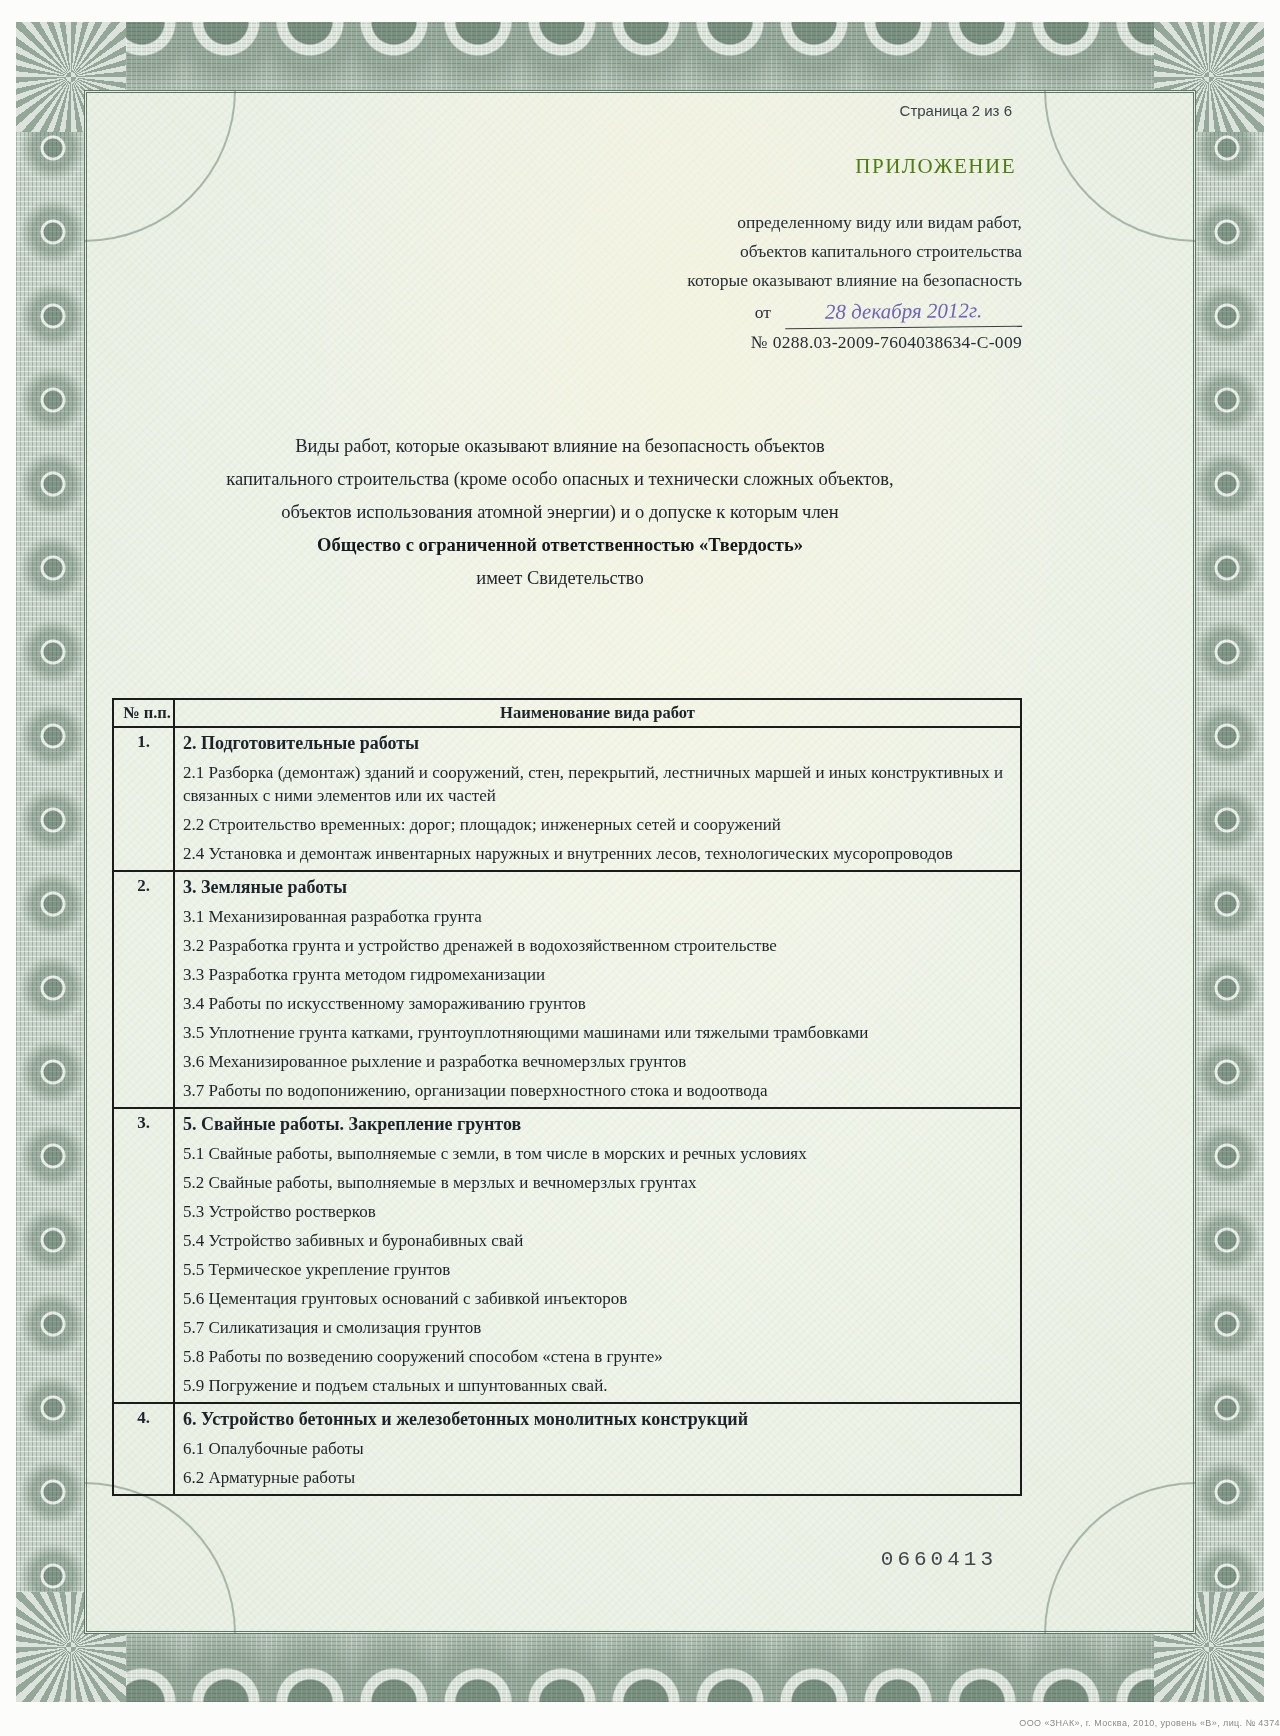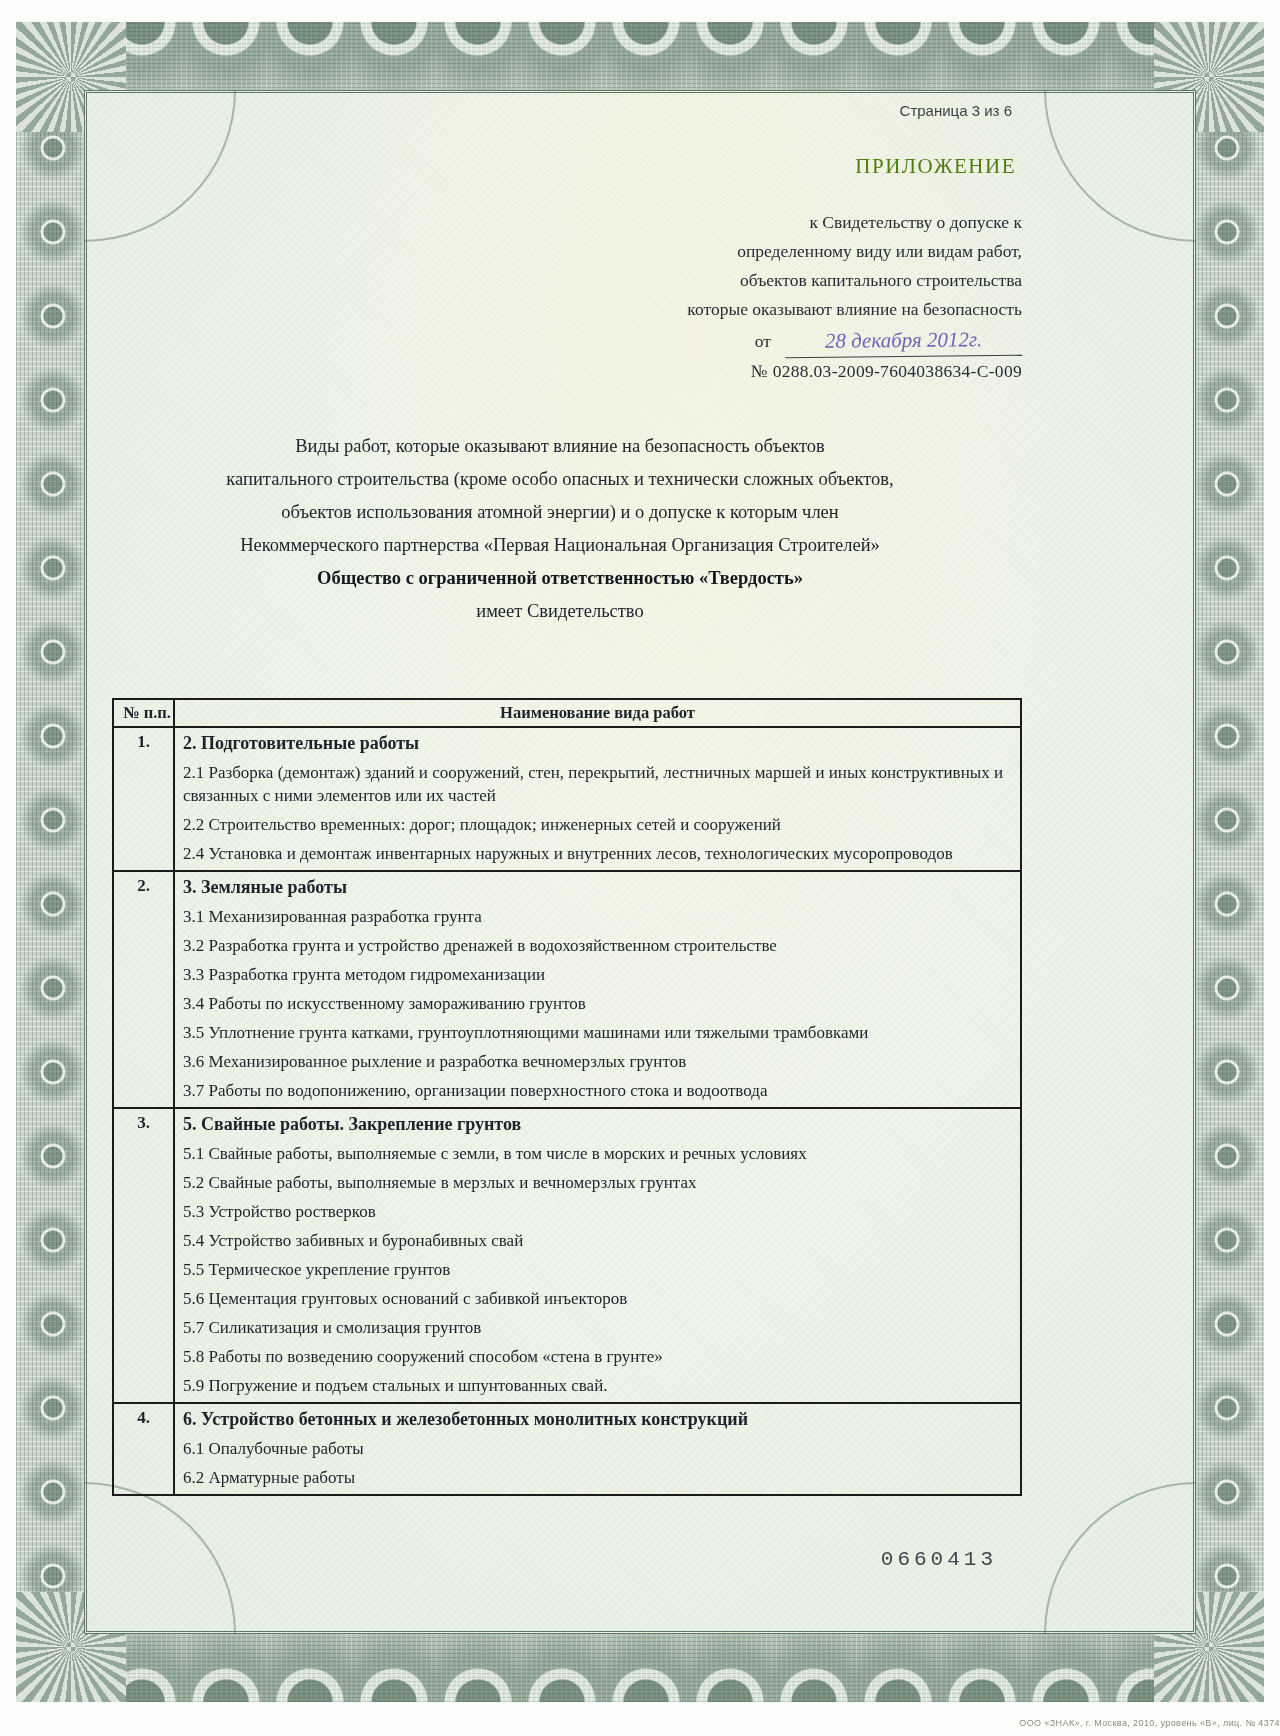--- a/index.html
+++ b/index.html
@@ -87,39 +87,37 @@
   <div class="corner corner-tl"></div>
   <div class="corner corner-tr"></div>
   <div class="corner corner-bl"></div>
   <div class="corner corner-br"></div>
   <div class="paper"></div>
   <div class="arc arc-tl"></div>
   <div class="arc arc-tr"></div>
   <div class="arc arc-bl"></div>
   <div class="arc arc-br"></div>
 
-  <div class="page-indicator">Страница  3 из 6</div>
+  <div class="page-indicator">Страница  2 из 6</div>
   <div class="appendix-title">ПРИЛОЖЕНИЕ</div>
 
   <div class="cert-ref">
-    <div>к Свидетельству о допуске к</div>
     <div>определенному виду или видам работ,</div>
     <div>объектов капитального строительства</div>
     <div>которые оказывают влияние на безопасность</div>
     <div class="date-line">
       <span class="date-prefix">от</span><span class="date-hand">28 декабря 2012г.</span>
     </div>
     <div class="cert-number">№ 0288.03-2009-7604038634-С-009</div>
   </div>
 
   <div class="description">
     <div>Виды работ, которые оказывают влияние на безопасность объектов</div>
     <div>капитального строительства (кроме особо опасных и технически сложных объектов,</div>
     <div>объектов использования атомной энергии) и о допуске к которым член</div>
-    <div>Некоммерческого  партнерства «Первая Национальная Организация Строителей»</div>
     <div class="bold-line">Общество с ограниченной ответственностью «Твердость»</div>
     <div>имеет Свидетельство</div>
   </div>
 
   <table class="works-table">
     <thead>
       <tr>
         <th class="th-num">№ п.п.</th>
         <th class="th-name">Наименование вида работ</th>
       </tr>

